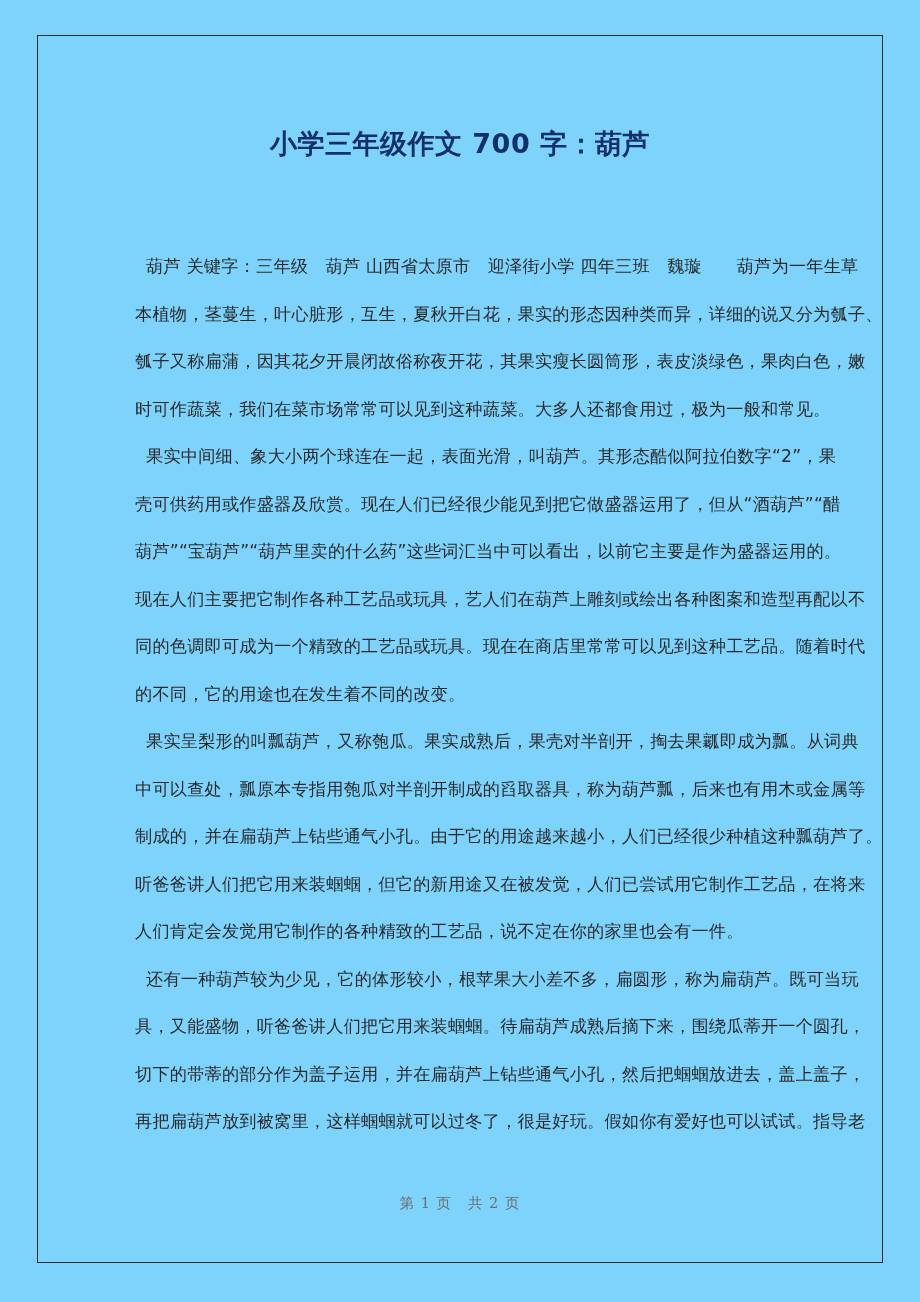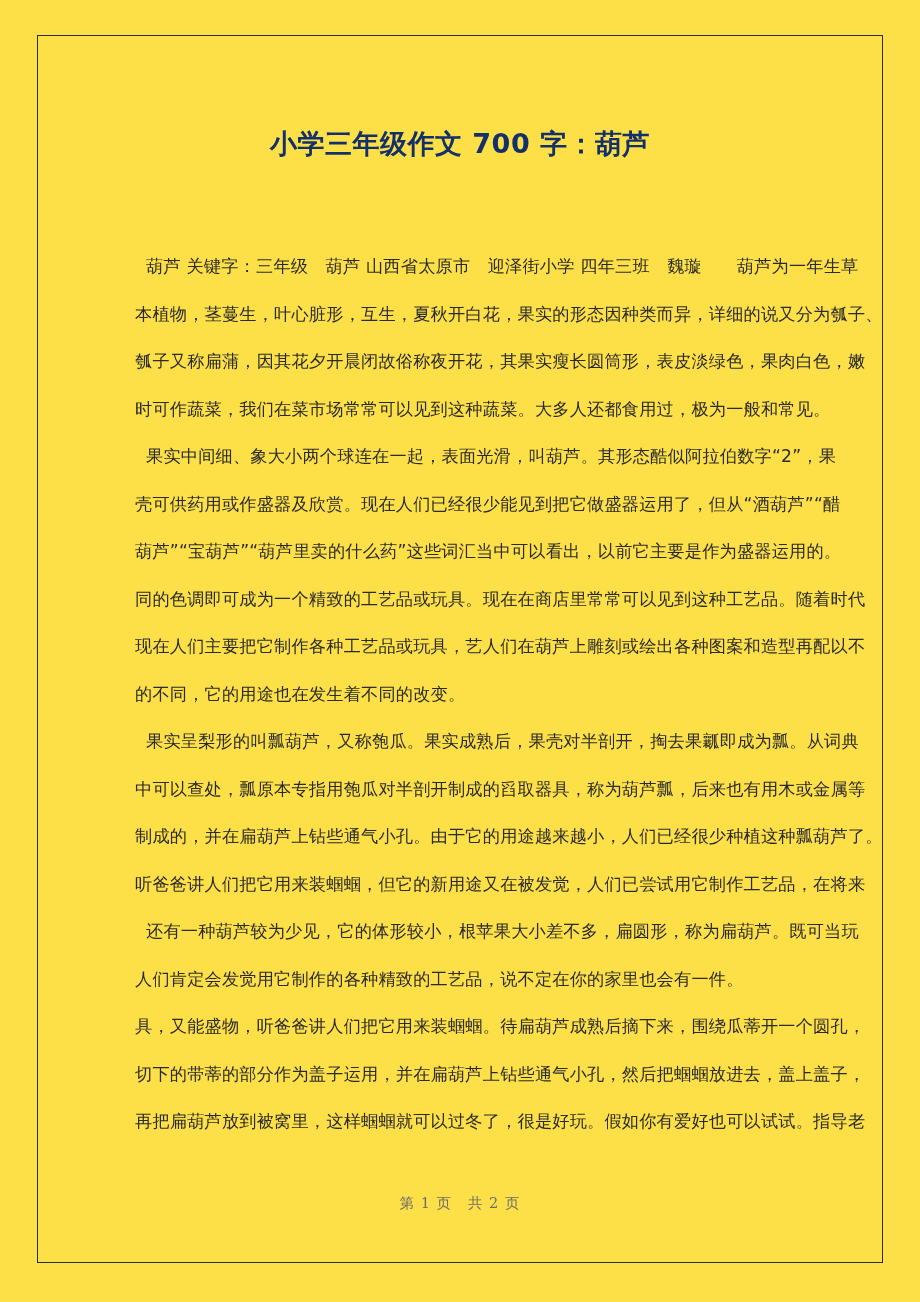--- a/index.html
+++ b/index.html
@@ -4,21 +4,21 @@
 <style>
   html, body {
     margin: 0;
     padding: 0;
     background: #ffffff;
   }
   .page {
     position: relative;
     width: 920px;
     height: 1302px;
-    background: #fde047;
+    background: #7dd3fc;
     overflow: hidden;
     font-family: "DejaVu Sans", "Liberation Sans", sans-serif;
   }
   
   .page-frame {
     position: absolute;
     left: 37px;
     top: 35px;
     width: 846px;
     height: 1228px;
@@ -93,29 +93,29 @@
     <div class="doc-title">小学三年级作文 700 字：葫芦</div>
 
     <div class="body-block">
         <div class="body-line indent">葫芦 关键字：三年级　葫芦 山西省太原市　迎泽街小学 四年三班　魏璇　　葫芦为一年生草</div>
         <div class="body-line">本植物，茎蔓生，叶心脏形，互生，夏秋开白花，果实的形态因种类而异，详细的说又分为瓠子、</div>
         <div class="body-line">瓠子又称扁蒲，因其花夕开晨闭故俗称夜开花，其果实瘦长圆筒形，表皮淡绿色，果肉白色，嫩</div>
         <div class="body-line">时可作蔬菜，我们在菜市场常常可以见到这种蔬菜。大多人还都食用过，极为一般和常见。</div>
         <div class="body-line indent">果实中间细、象大小两个球连在一起，表面光滑，叫葫芦。其形态酷似阿拉伯数字“2”，果</div>
         <div class="body-line">壳可供药用或作盛器及欣赏。现在人们已经很少能见到把它做盛器运用了，但从“酒葫芦”“醋</div>
         <div class="body-line">葫芦”“宝葫芦”“葫芦里卖的什么药”这些词汇当中可以看出，以前它主要是作为盛器运用的。</div>
+        <div class="body-line">现在人们主要把它制作各种工艺品或玩具，艺人们在葫芦上雕刻或绘出各种图案和造型再配以不</div>
         <div class="body-line">同的色调即可成为一个精致的工艺品或玩具。现在在商店里常常可以见到这种工艺品。随着时代</div>
-        <div class="body-line">现在人们主要把它制作各种工艺品或玩具，艺人们在葫芦上雕刻或绘出各种图案和造型再配以不</div>
         <div class="body-line">的不同，它的用途也在发生着不同的改变。</div>
         <div class="body-line indent">果实呈梨形的叫瓢葫芦，又称匏瓜。果实成熟后，果壳对半剖开，掏去果瓤即成为瓢。从词典</div>
         <div class="body-line">中可以查处，瓢原本专指用匏瓜对半剖开制成的舀取器具，称为葫芦瓢，后来也有用木或金属等</div>
         <div class="body-line">制成的，并在扁葫芦上钻些通气小孔。由于它的用途越来越小，人们已经很少种植这种瓢葫芦了。</div>
         <div class="body-line">听爸爸讲人们把它用来装蝈蝈，但它的新用途又在被发觉，人们已尝试用它制作工艺品，在将来</div>
+        <div class="body-line">人们肯定会发觉用它制作的各种精致的工艺品，说不定在你的家里也会有一件。</div>
         <div class="body-line indent">还有一种葫芦较为少见，它的体形较小，根苹果大小差不多，扁圆形，称为扁葫芦。既可当玩</div>
-        <div class="body-line">人们肯定会发觉用它制作的各种精致的工艺品，说不定在你的家里也会有一件。</div>
         <div class="body-line">具，又能盛物，听爸爸讲人们把它用来装蝈蝈。待扁葫芦成熟后摘下来，围绕瓜蒂开一个圆孔，</div>
         <div class="body-line">切下的带蒂的部分作为盖子运用，并在扁葫芦上钻些通气小孔，然后把蝈蝈放进去，盖上盖子，</div>
         <div class="body-line">再把扁葫芦放到被窝里，这样蝈蝈就可以过冬了，很是好玩。假如你有爱好也可以试试。指导老</div>
       </div>
 
     <div class="page-footer">
       <span>第 1 页</span><span class="sep"></span><span>共 2 页</span>
     </div>
 
   </div>

